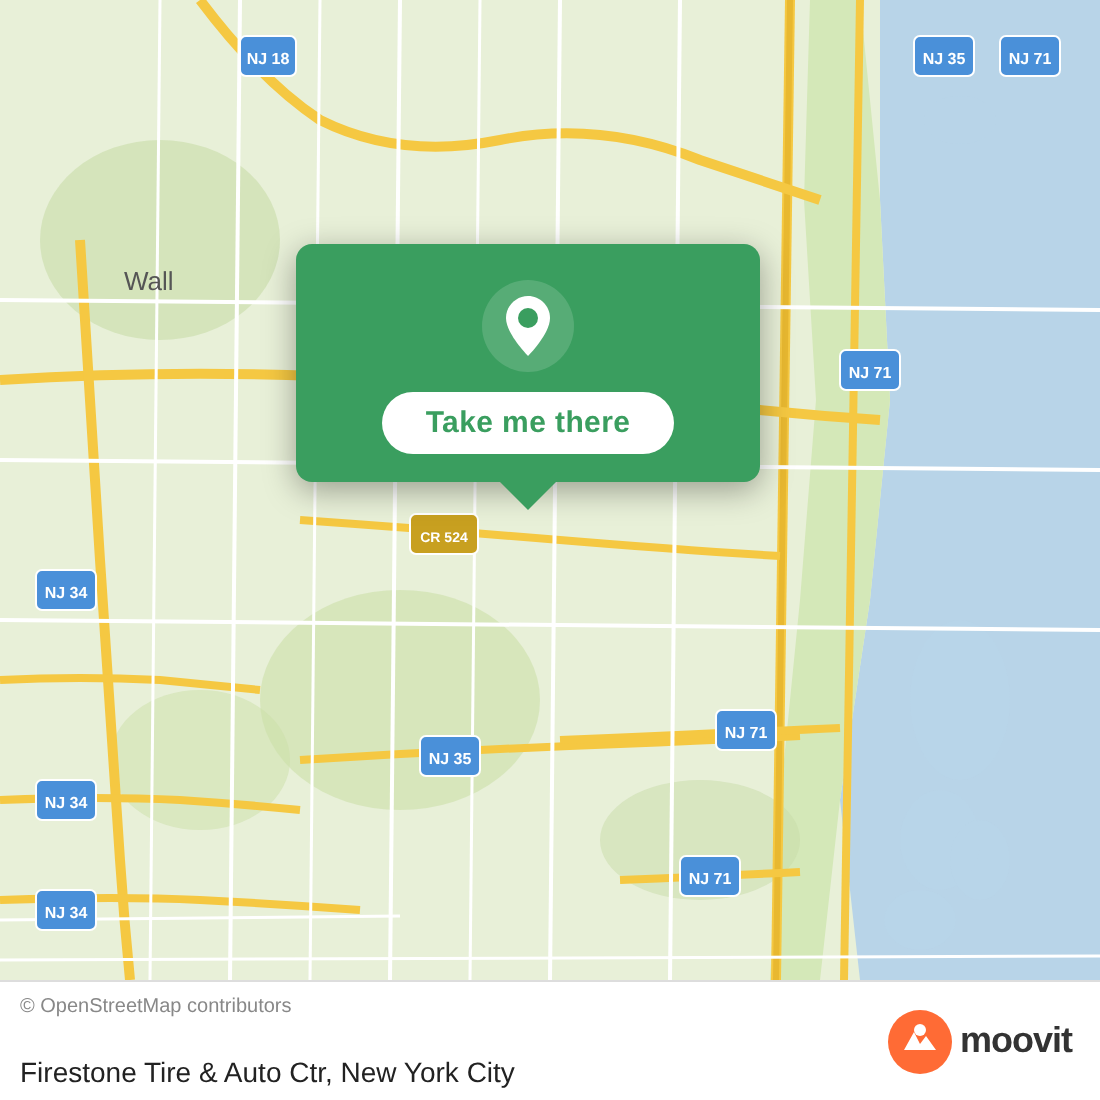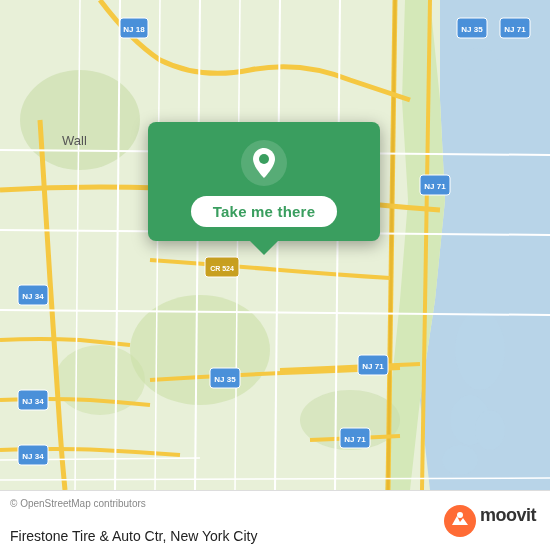--- a/index.html
+++ b/index.html
@@ -102,20 +102,21 @@
     }
 
     .location-name {
       font-size: 14px;
       color: #222;
       font-weight: 400;
     }
 
     .moovit-logo {
       display: flex;
+      align-items: center;
       gap: 4px;
     }
 
     .moovit-icon {
       width: 32px;
       height: 32px;
     }
 
     .moovit-text {
       font-size: 18px;

